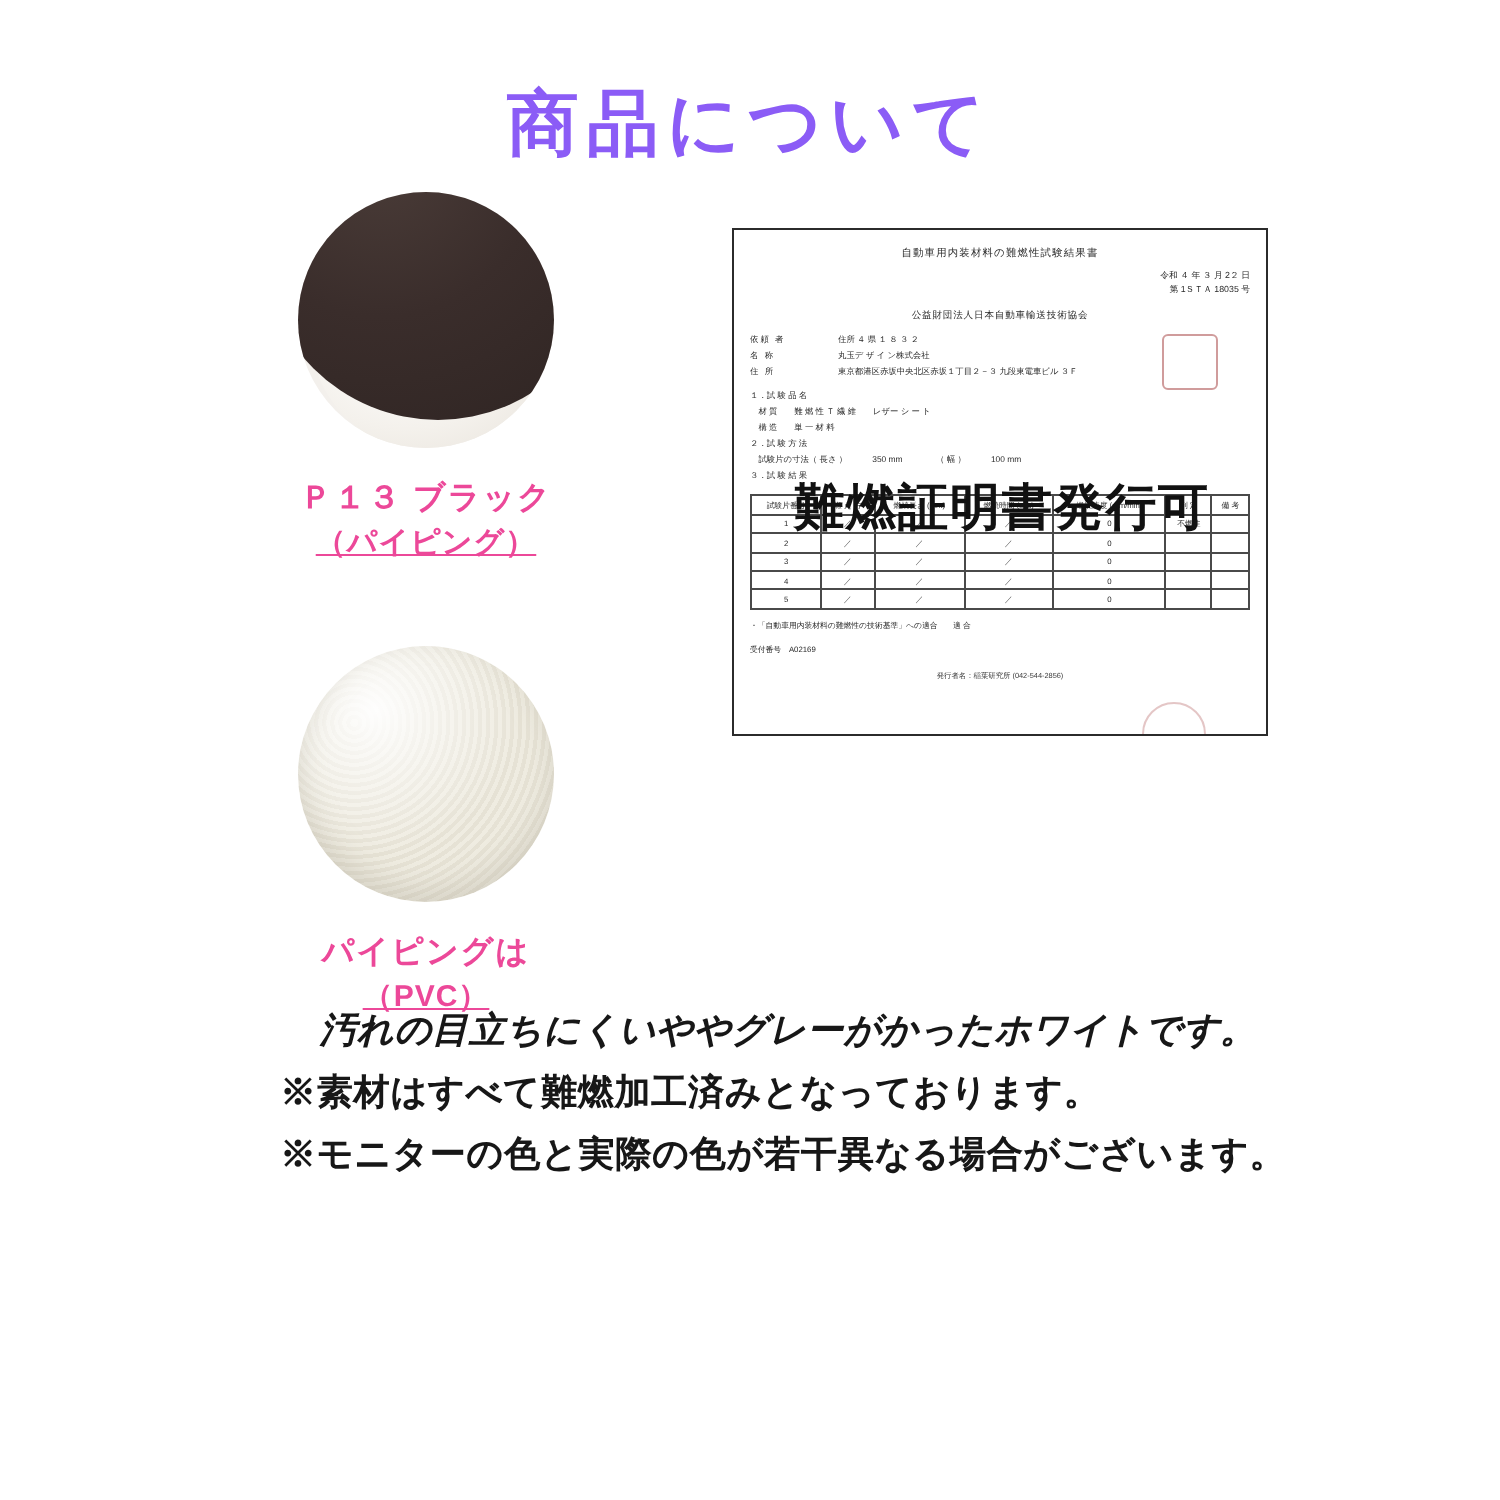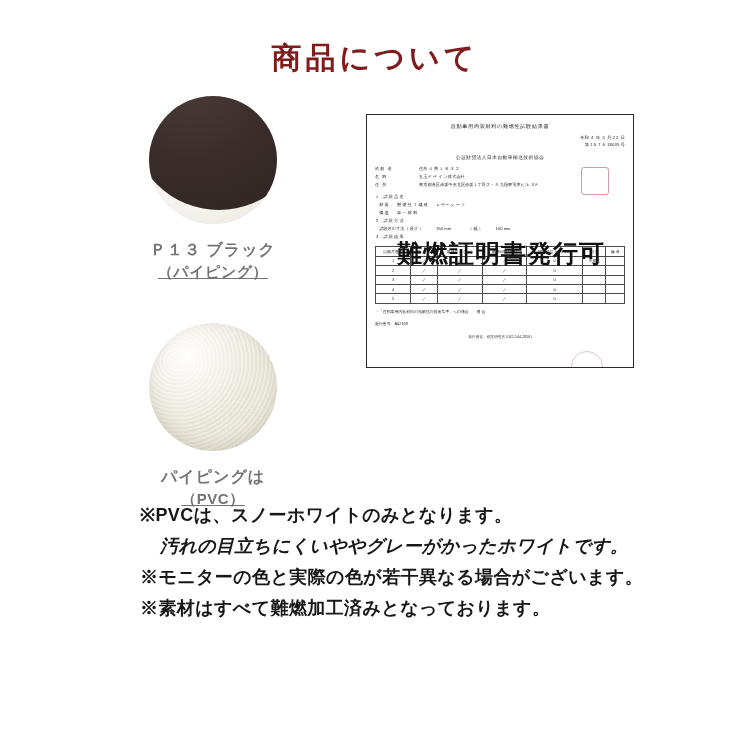--- a/index.html
+++ b/index.html
@@ -21,24 +21,24 @@
     box-sizing: border-box;
   }
 
   
   .page-title {
     position: absolute;
     left: 0;
     top: 38px;
     width: 750px;
     text-align: center;
-    font-size: 30px;
+    font-size: 36px;
     font-weight: bold;
     letter-spacing: 4px;
-    color: #7f1d1d;
+    color: #8b5cf6;
   }
 
   
   .swatch-col {
     position: absolute;
     left: 108px;
     top: 96px;
     width: 210px;
   }
   .swatch-block {
@@ -86,21 +86,21 @@
       radial-gradient(circle at 50% 50%, #f1eee4 0%, #e4e0d2 100%);
     box-shadow: inset 0 -6px 14px rgba(170,163,145,0.35);
   }
 
   .swatch-caption {
     margin-top: 14px;
     font-size: 16px;
     line-height: 1.45;
     font-weight: bold;
     letter-spacing: 1px;
-    color: #737373;
+    color: #ec4899;
   }
   .swatch-caption .sub {
     display: block;
     font-size: 15px;
     letter-spacing: 0.5px;
     text-decoration: underline;
   }
   .swatch-block.second {
     margin-top: 40px;
   }
@@ -358,19 +358,18 @@
     <div class="cert-foot">受付番号　A02169</div>
     <div class="cert-foot-center">発行者名：稲葉研究所 (042-544-2856)</div>
 
     <div class="cert-seal"></div>
     <div class="cert-seal2"></div>
 
     <div class="cert-stamp">難燃証明書発行可</div>
   </div>
 
   <div class="notes">
-    <div>※PVCは、スノーホワイトのみとなります。</div>
     <div class="indent">汚れの目立ちにくいややグレーがかったホワイトです。</div>
+    <div>※素材はすべて難燃加工済みとなっております。</div>
     <div>※モニターの色と実際の色が若干異なる場合がございます。</div>
-    <div>※素材はすべて難燃加工済みとなっております。</div>
   </div>
 
 </div>
 
 </body></html>

